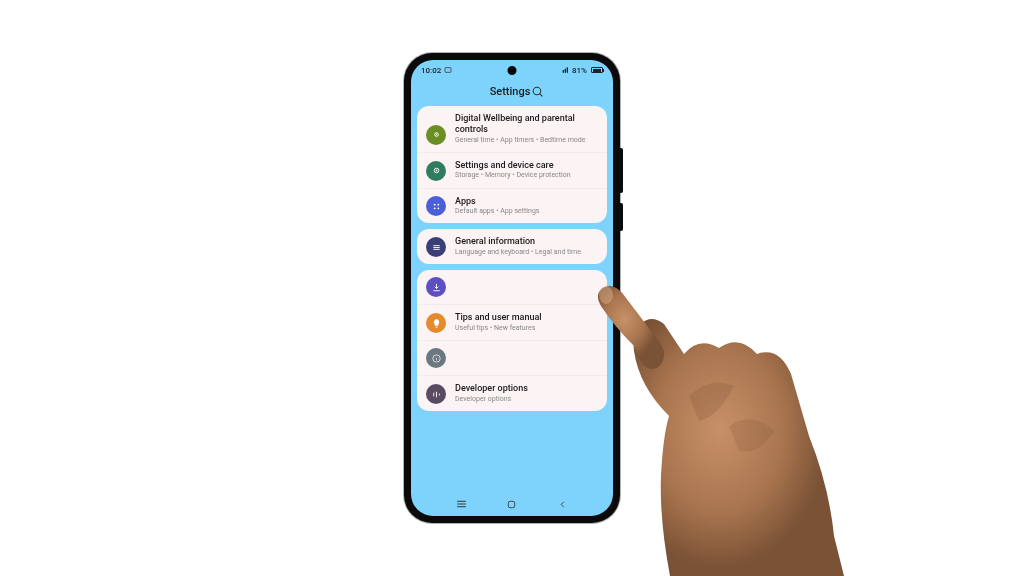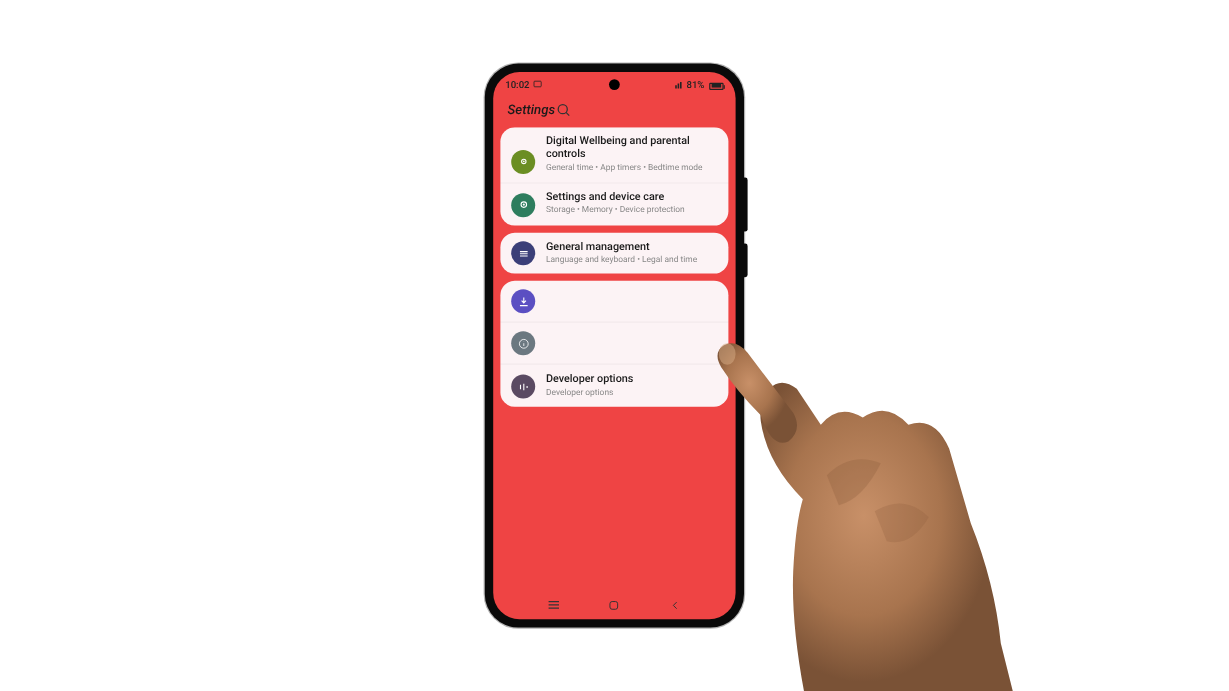--- a/index.html
+++ b/index.html
@@ -36,21 +36,21 @@
       right: -3px;
       top: 150px;
       width: 3px;
       height: 28px;
       background: #0a0a0a;
       border-radius: 0 2px 2px 0;
     }
     .screen {
       width: 100%;
       height: 100%;
-      background: #ef4444;
+      background: #7dd3fc;
       border-radius: 22px;
       overflow: hidden;
       position: relative;
       display: flex;
       flex-direction: column;
     }
     .camera-hole {
       position: absolute;
       top: 6px;
       left: 50%;
@@ -65,21 +65,21 @@
       height: 20px;
       display: flex;
       justify-content: space-between;
       align-items: center;
       padding: 0 10px;
       font-size: 8px;
       color: #222;
       font-weight: 500;
     }
     .status-bar .left { display: flex; align-items: center; gap: 3px; }
-    .status-bar .right { display: flex; align-items: flex-end; gap: 2px; }
+    .status-bar .right { display: flex; align-items: center; gap: 2px; }
     .battery-indicator {
       width: 12px;
       height: 6px;
       border: 0.8px solid #222;
       border-radius: 1px;
       position: relative;
       margin-left: 2px;
     }
     .battery-indicator::after {
       content: '';
@@ -93,24 +93,23 @@
     .battery-fill {
       position: absolute;
       left: 0.5px;
       top: 0.5px;
       width: 80%;
       height: calc(100% - 1px);
       background: #222;
     }
     .header {
       display: flex;
-      justify-content: flex-start;
-      align-items: center;
-      padding: 4px 12px 8px 12px;
-      font-style: italic;
+      justify-content: center;
+      align-items: center;
+      padding: 4px 12px 8px 22px;
     }
     .header-title {
       font-size: 11px;
       font-weight: 500;
       color: #1a1a1a;
     }
     .search-btn {
       width: 14px;
       height: 14px;
       display: flex;
@@ -240,45 +239,70 @@
               <svg width="11" height="11" viewBox="0 0 24 24" fill="#fff">
                 <circle cx="12" cy="12" r="5" stroke="#fff" stroke-width="2" fill="none"></circle>
                 <circle cx="12" cy="12" r="2"></circle>
               </svg>
             </div>
           <div class="item-text">
             <div class="item-title">Settings and device care</div>
             <div class="item-subtitle">Storage  •  Memory  •  Device protection</div>
           </div>
         </div>
+        <div class="item">
+          <div class="item-icon" style="background:#4a5fd8">
+              <svg width="11" height="11" viewBox="0 0 24 24" fill="#fff">
+                <circle cx="8" cy="8" r="2"></circle>
+                <circle cx="16" cy="8" r="2"></circle>
+                <circle cx="8" cy="16" r="2"></circle>
+                <circle cx="16" cy="16" r="2"></circle>
+              </svg>
+            </div>
+          <div class="item-text">
+            <div class="item-title">Apps</div>
+            <div class="item-subtitle">Default apps  •  App settings</div>
+          </div>
+        </div>
       </div>
 
       <div class="group">
         <div class="item">
           <div class="item-icon" style="background:#3b3f78">
               <svg width="11" height="11" viewBox="0 0 24 24" fill="none" stroke="#fff" stroke-width="2">
                 <line x1="5" y1="8" x2="19" y2="8"></line>
                 <line x1="5" y1="12" x2="19" y2="12"></line>
                 <line x1="5" y1="16" x2="19" y2="16"></line>
               </svg>
             </div>
           <div class="item-text">
-            <div class="item-title">General management</div>
+            <div class="item-title">General information</div>
             <div class="item-subtitle">Language and keyboard  •  Legal and time</div>
           </div>
         </div>
       </div>
 
       <div class="group">
         <div class="item">
           <div class="item-icon" style="background:#5b4fc2">
               <svg width="11" height="11" viewBox="0 0 24 24" fill="none" stroke="#fff" stroke-width="2">
                 <path d="M12 4v10m-4-4l4 4 4-4M5 19h14"></path>
               </svg>
             </div>
+        </div>
+        <div class="item">
+          <div class="item-icon" style="background:#e68a2e">
+              <svg width="11" height="11" viewBox="0 0 24 24" fill="#fff">
+                <path d="M12 3a6 6 0 00-4 10.5V17h8v-3.5A6 6 0 0012 3zm-2 16h4v2h-4z"></path>
+              </svg>
+            </div>
+          <div class="item-text">
+            <div class="item-title">Tips and user manual</div>
+            <div class="item-subtitle">Useful tips  •  New features</div>
+          </div>
         </div>
         <div class="item">
           <div class="item-icon" style="background:#6b7880">
               <svg width="11" height="11" viewBox="0 0 24 24" fill="none" stroke="#fff" stroke-width="1.5">
                 <circle cx="12" cy="12" r="8"></circle>
                 <line x1="12" y1="8" x2="12" y2="8.5"></line>
                 <line x1="12" y1="11" x2="12" y2="16"></line>
               </svg>
             </div>
         </div>

